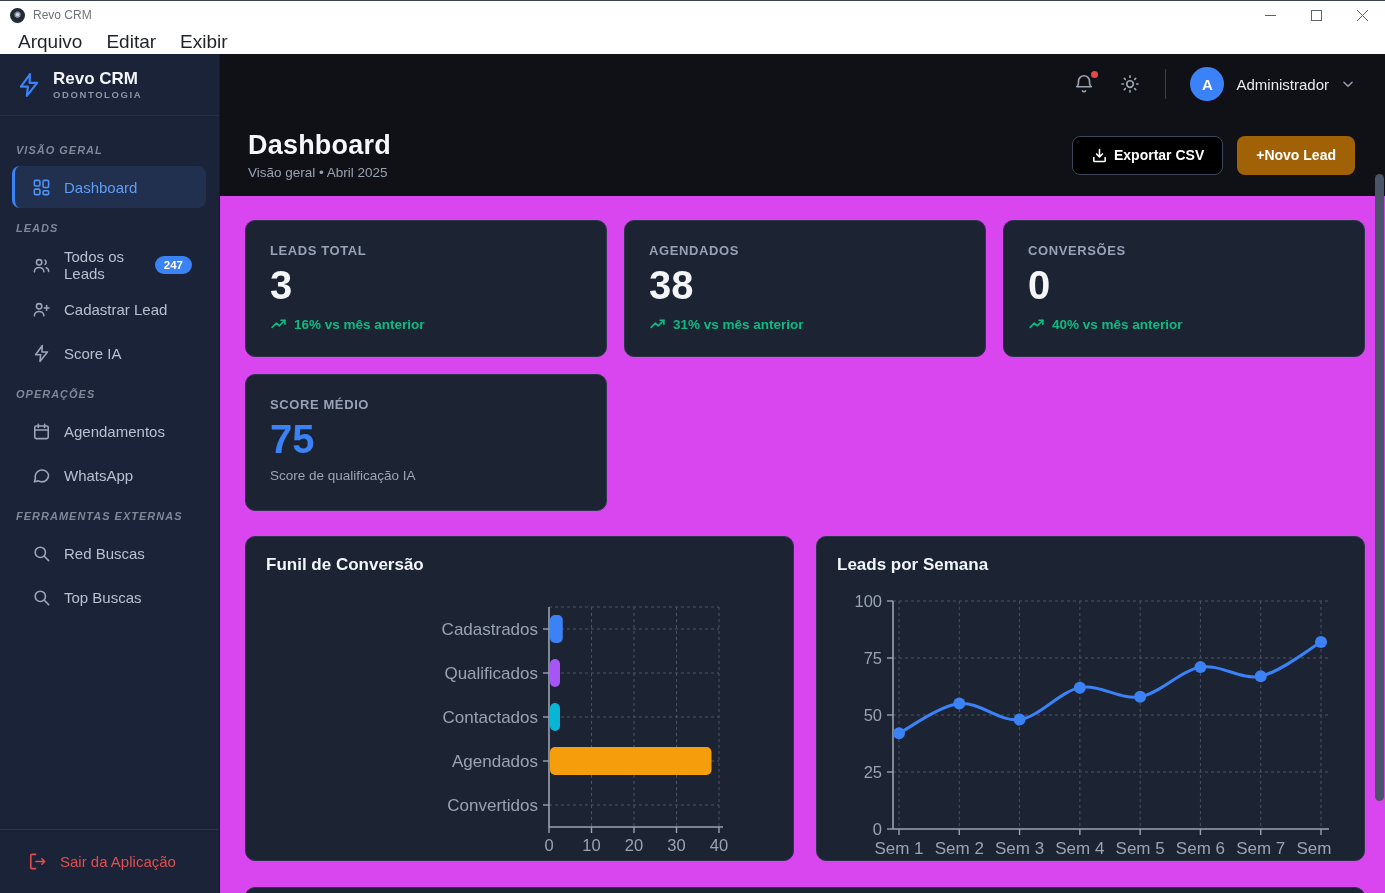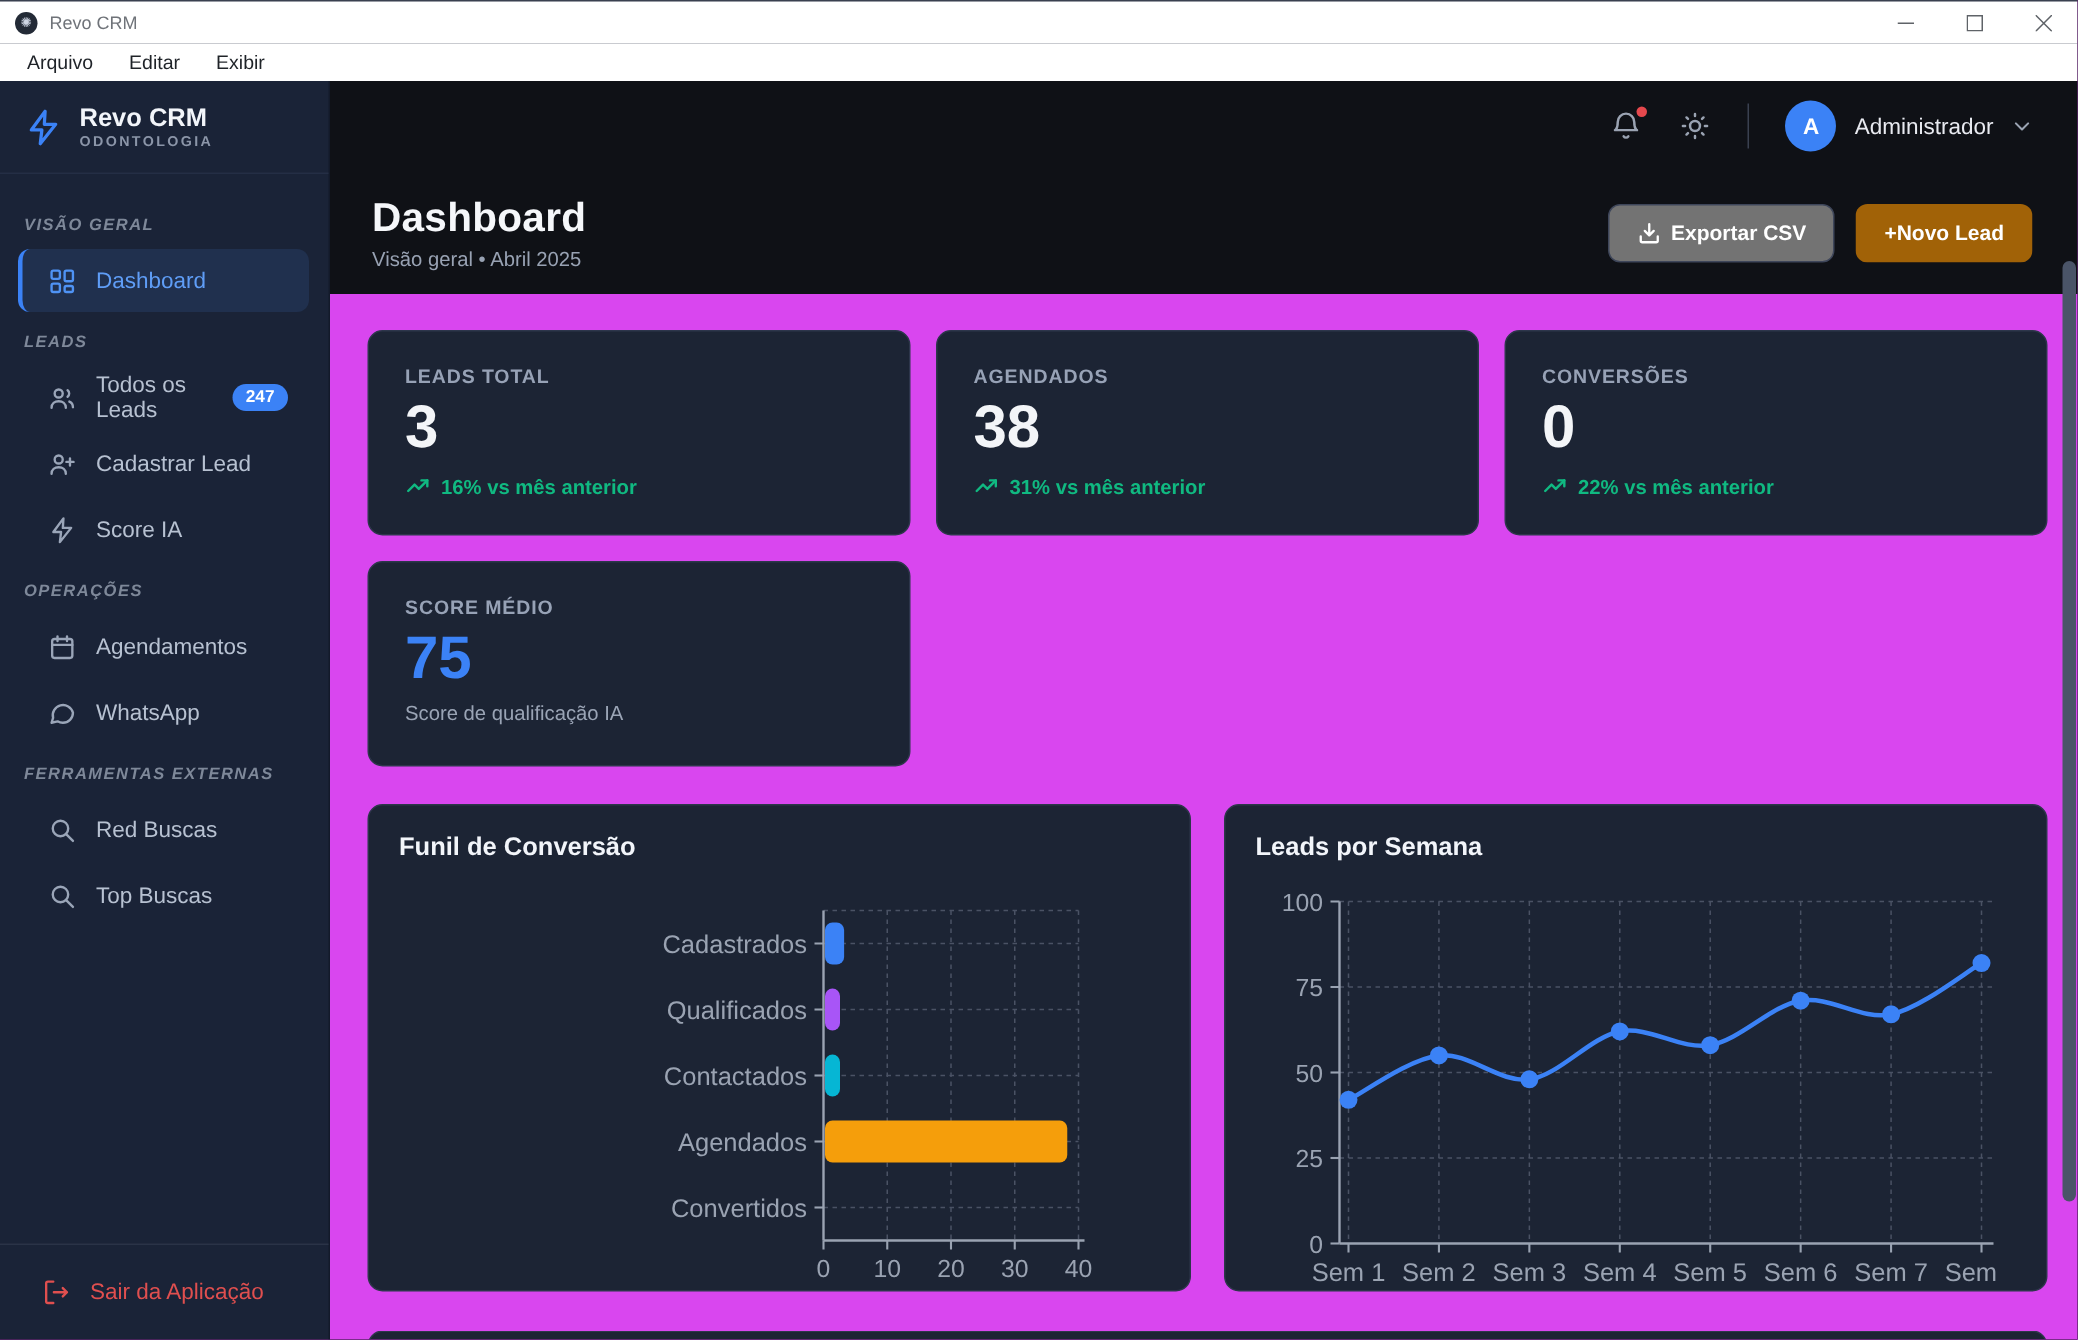--- a/index.html
+++ b/index.html
@@ -7,21 +7,21 @@
   body { font-family:"Liberation Sans","DejaVu Sans",sans-serif; }
   .window { width:1385px; height:893px; display:flex; flex-direction:column; background:#272e41; border-top:1px solid #3a4150; }
 
   
   .titlebar { height:28px; background:#ffffff; display:flex; align-items:center; padding-left:10px; flex:0 0 auto; }
   .app-icon { width:15px; height:15px; border-radius:50%; background:#232a36; display:flex; align-items:center; justify-content:center; color:#cfd6e4; font-size:9px; line-height:1; }
   .window-title { margin-left:8px; font-size:12px; color:#6f7379; }
   .win-controls { margin-left:auto; display:flex; height:100%; }
   .win-btn { width:46px; height:100%; display:flex; align-items:center; justify-content:center; color:#5f6368; }
   .menubar { height:25px; background:#ffffff; display:flex; align-items:center; padding-left:8px; gap:4px; flex:0 0 auto; }
-  .menu-item { font-size:13px; color:#1f2328; padding:3px 10px;text-align:right; }
+  .menu-item { font-size:19px; color:#1f2328; padding:3px 10px;text-align:right; }
 
   
   .app { flex:1; display:flex; min-height:0; }
 
   
   .sidebar { width:220px; flex:0 0 220px; background:#1a2337; display:flex; flex-direction:column; border-right:1px solid #131a2a; }
   .logo-row { height:62px; flex:0 0 62px; display:flex; align-items:center; gap:11px; padding:0 16px; border-bottom:1px solid #242e45; }
   .logo-bolt { color:#3b82f6; display:flex; }
   .logo-title { font-size:17px; font-weight:bold; color:#f2f5fa; line-height:1.15; }
   .logo-sub { font-size:9.5px; font-weight:bold; letter-spacing:1.6px; color:#8b95a8; }
@@ -44,21 +44,21 @@
   .user-chip { display:flex; align-items:center; gap:12px; }
   .avatar { width:34px; height:34px; border-radius:50%; background:#3b82f6; color:#fff; font-size:15px; font-weight:bold; display:flex; align-items:center; justify-content:center; }
   .user-name { color:#e8eaf0; font-size:15px; }
   .chevron { color:#9aa3b2; display:flex; }
 
   .page-head { height:82px; flex:0 0 82px; background:#0f1116; display:flex; align-items:center; justify-content:space-between; padding:0 30px 0 28px; }
   .page-title { font-size:27px; font-weight:800; color:#f5f7fa; letter-spacing:0.2px; }
   .page-sub { font-size:13.5px; color:#98a2b3; margin-top:4px; }
   .head-actions { display:flex; gap:14px; }
   .btn { height:39px; border-radius:8px; display:flex; align-items:center; gap:6px; padding:0 18px; font-size:14px; font-weight:bold; color:#fff; border:1px solid transparent; }
-  .btn-secondary { background:#737373; border-color:#3e465a; }
+  .btn-secondary { background:#000000; border-color:#3e465a; }
   .btn-primary { background:#a16207; }
 
   
   .content { flex:1; background:#d946ef; padding:24px 20px 0 25px; overflow:hidden; }
   .stats-grid { display:grid; grid-template-columns:repeat(3,1fr); gap:17px; }
   .card { background:#1c2434; border:1px solid #2d364b; border-radius:10px; }
   .stat-card { height:137px; padding:22px 24px; }
   .stat-label { font-size:13px; font-weight:bold; letter-spacing:0.6px; color:#97a2b6; }
   .stat-value { font-size:40px; font-weight:800; color:#f3f5f8; line-height:1.05; margin-top:6px; }
   .stat-value.blue { color:#3b82f6; }
@@ -312,21 +312,21 @@
           <div class="card stat-card">
             <div class="stat-label">CONVERSÕES</div>
             <div class="stat-value">0</div>
             <div class="stat-trend">
               <span style="display:flex;">
                 <svg width="17" height="17" viewBox="0 0 24 24" fill="none" stroke="currentColor" stroke-width="2.3" stroke-linecap="round" stroke-linejoin="round">
                     <path d="M3 16 l6-6 4 4 8-8"></path>
                     <path d="M15.5 6 H21 v5.5"></path>
                   </svg>
               </span>
-              <span>22% vs mês anterior</span>
+              <span>40% vs mês anterior</span>
             </div>
           </div>
           <div class="card stat-card">
             <div class="stat-label">SCORE MÉDIO</div>
             <div class="stat-value blue">75</div>
             <div class="stat-sub">Score de qualificação IA</div>
           </div>
         </div>
 
         <div class="charts-grid">

